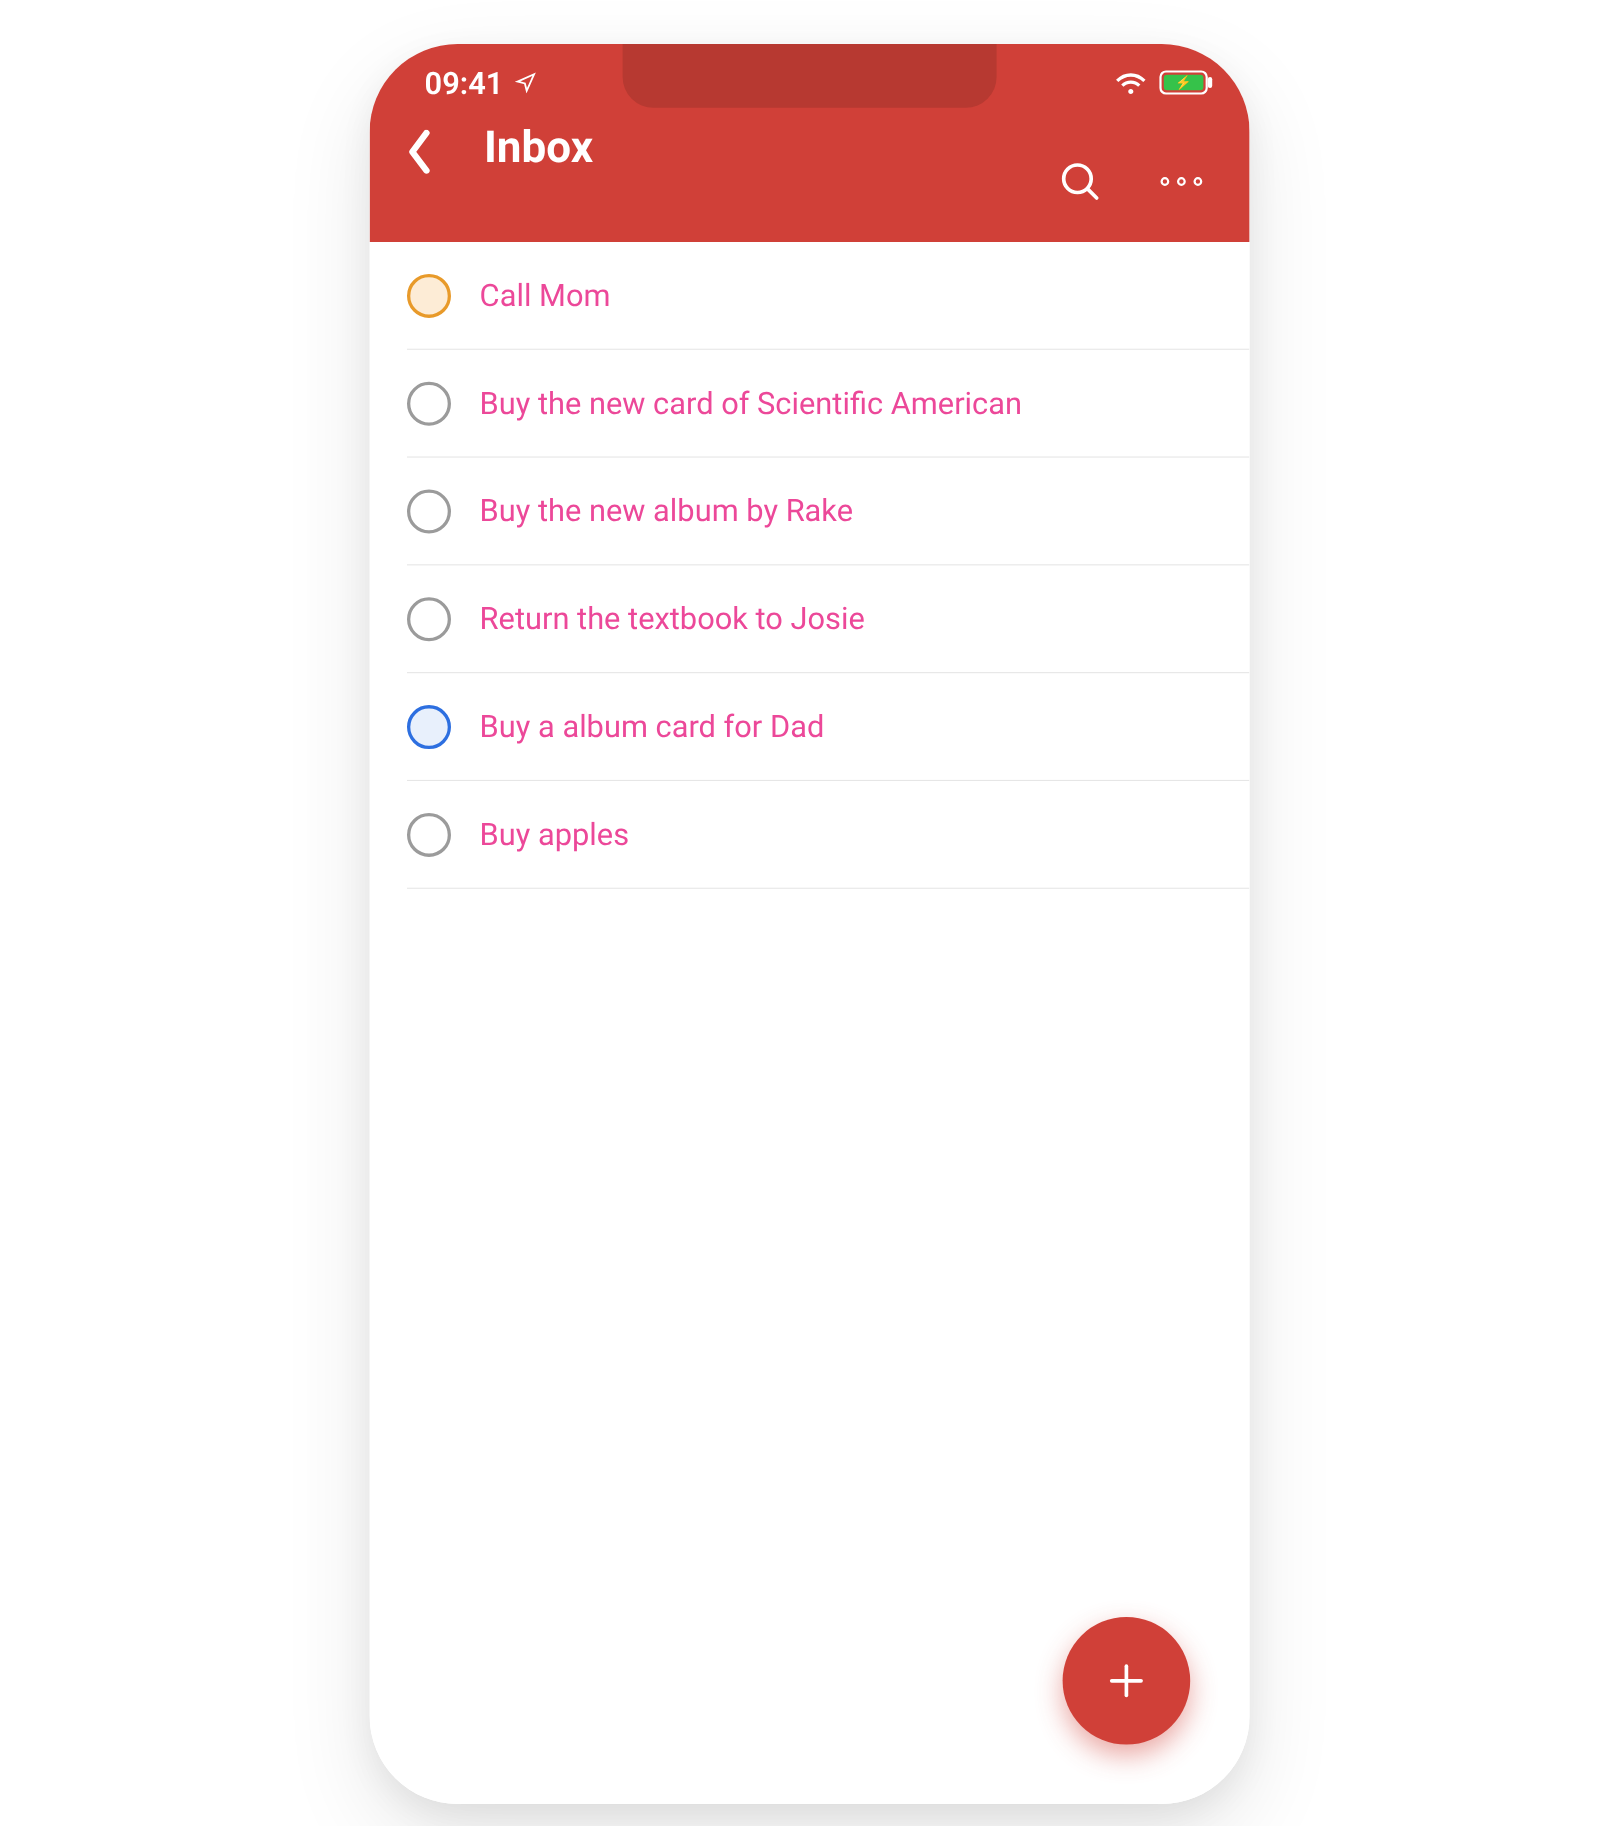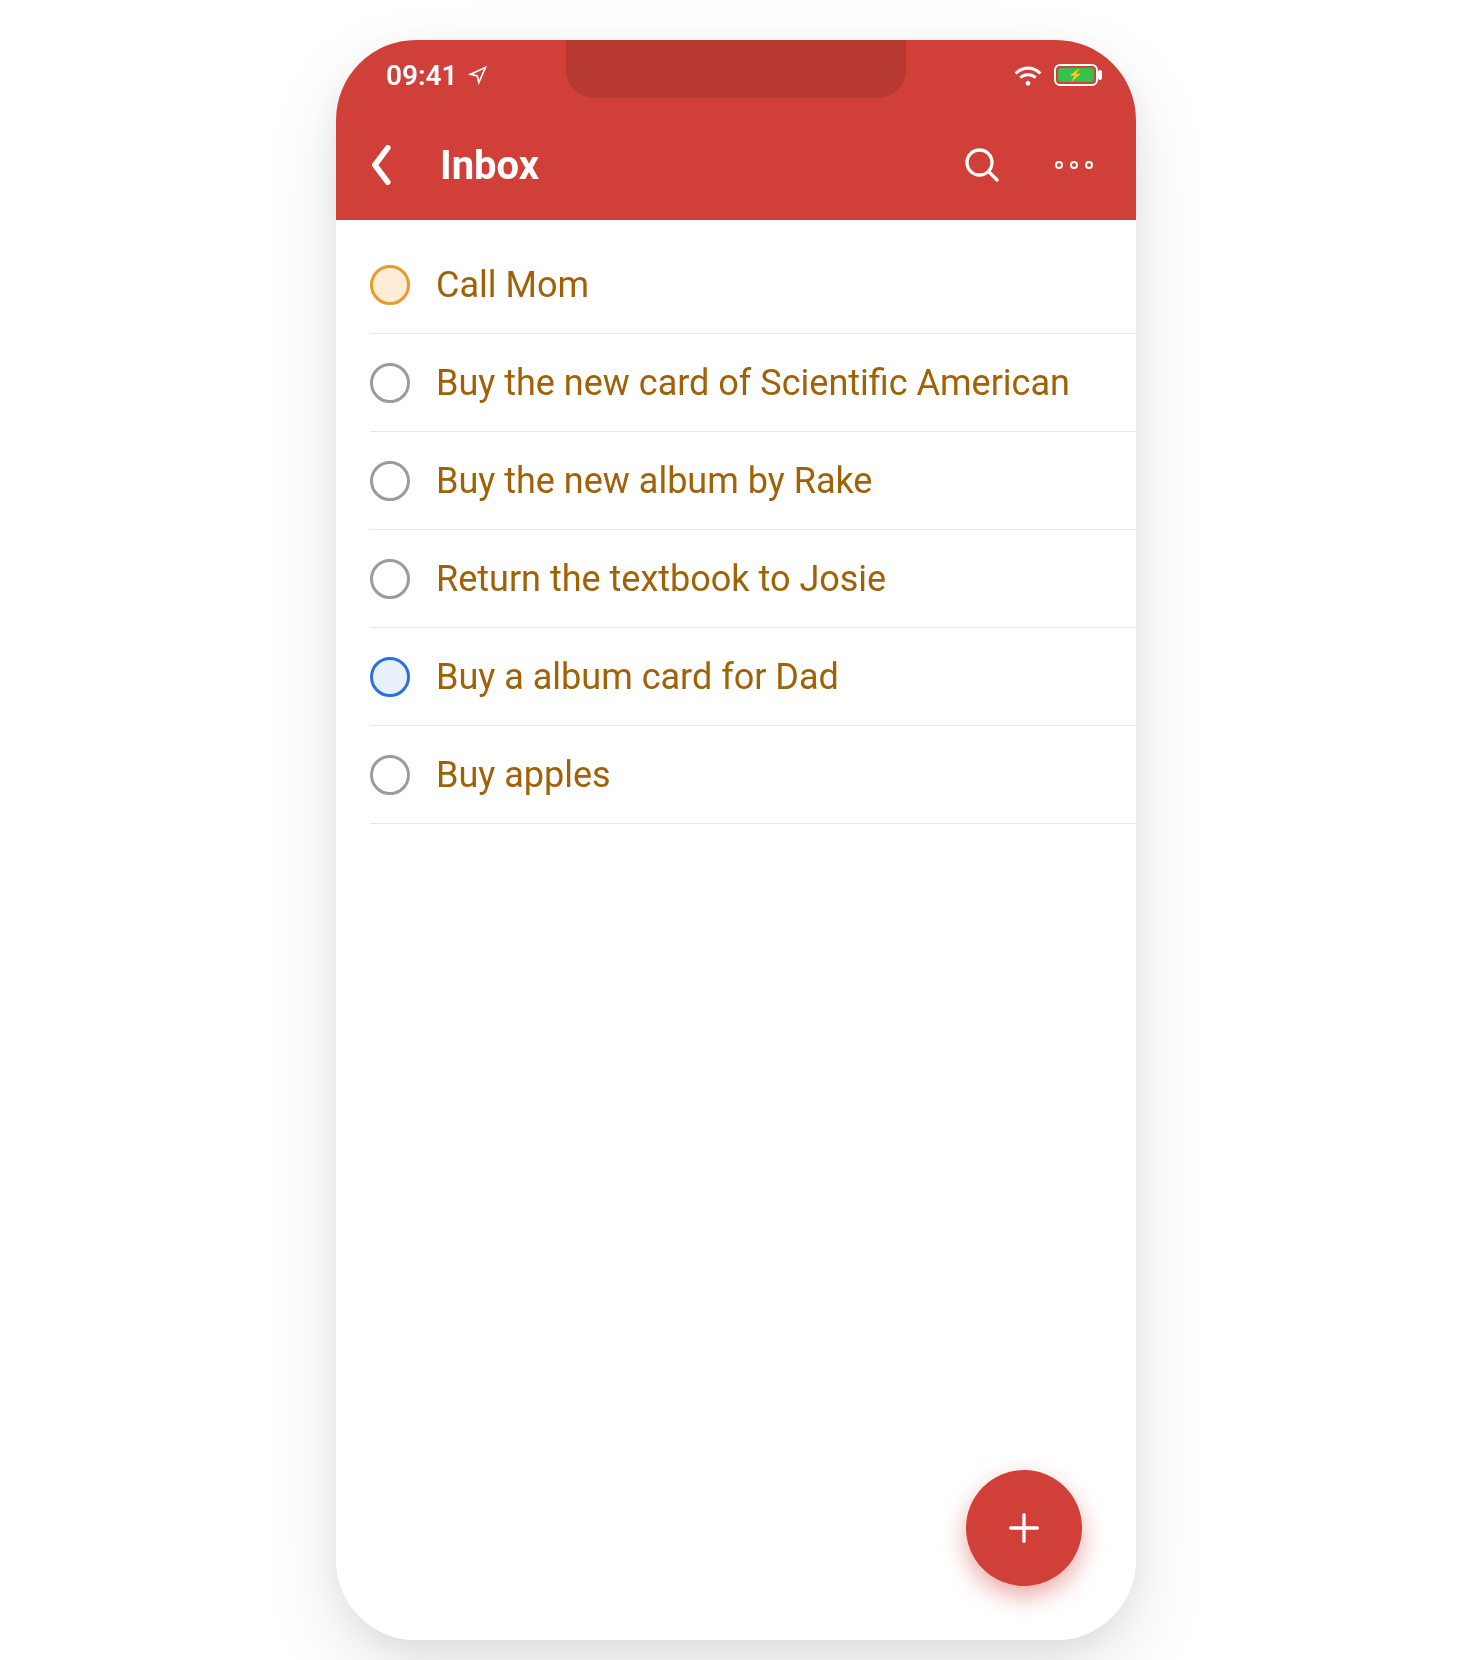--- a/index.html
+++ b/index.html
@@ -20,21 +20,20 @@
   .phone {
     width: 800px;
     height: 1600px;
     background: #ffffff;
     border-radius: 80px;
     box-shadow: 0 30px 80px rgba(0,0,0,0.10), 0 10px 30px rgba(0,0,0,0.06);
     overflow: hidden;
     position: relative;
     display: flex;
     flex-direction: column;
-    gap: 16px;
   }
   
   .topbar {
     background: #d04038;
     color: #fff;
     position: relative;
     padding-top: 0;
   }
   .notch {
     position: absolute;
@@ -101,21 +100,20 @@
     justify-content: center;
   }
   .battery-bolt {
     color: #fff;
     font-size: 12px;
     line-height: 1;
   }
   .nav-row {
     height: 110px;
     display: flex;
-    align-items: center;
     padding: 0 28px 0 18px;
     gap: 24px;
   }
   .back-btn {
     width: 56px;
     height: 56px;
     display: flex;
     align-items: center;
     justify-content: center;
     cursor: pointer;
@@ -179,22 +177,22 @@
   }
   .task-check.priority-orange {
     border-color: #e89a2a;
     background: #fdecd6;
   }
   .task-check.priority-blue {
     border-color: #2d6fe0;
     background: #e8f0fc;
   }
   .task-title {
-    font-size: 36px;
-    color: #a16207;
+    font-size: 28px;
+    color: #ec4899;
   }
   
   .fab {
     position: absolute;
     right: 54px;
     bottom: 54px;
     width: 116px;
     height: 116px;
     border-radius: 50%;
     background: #d04038;

